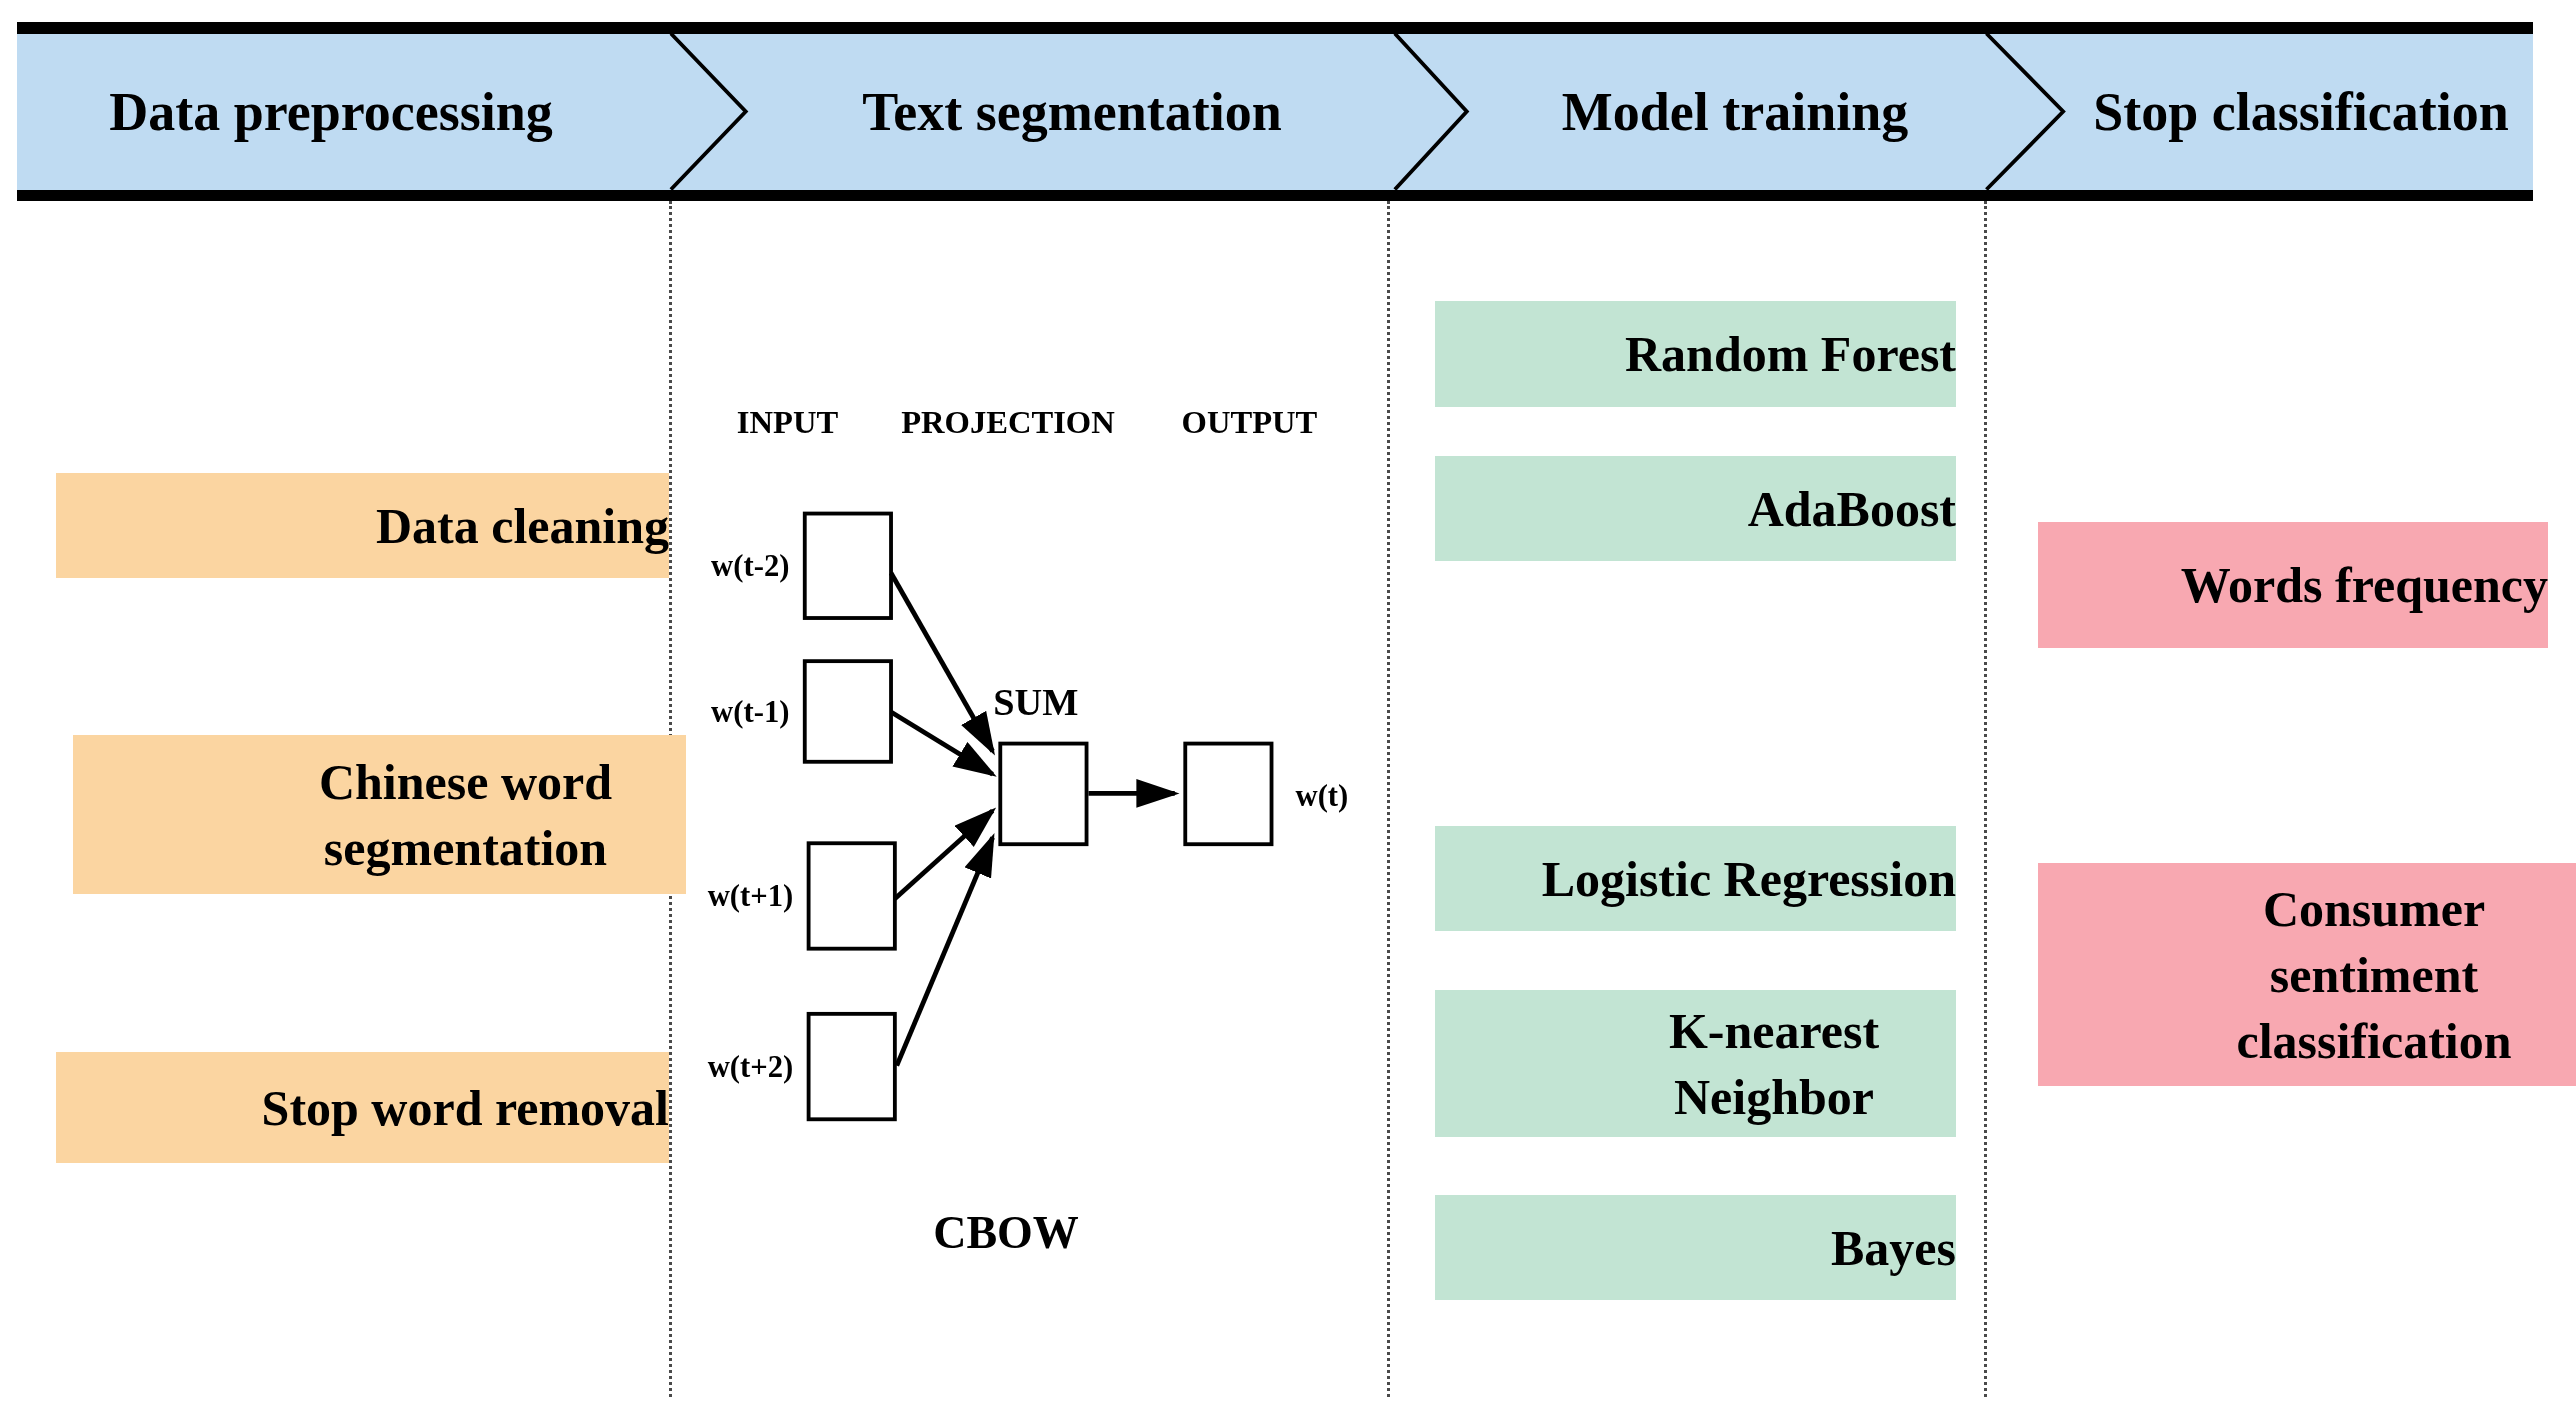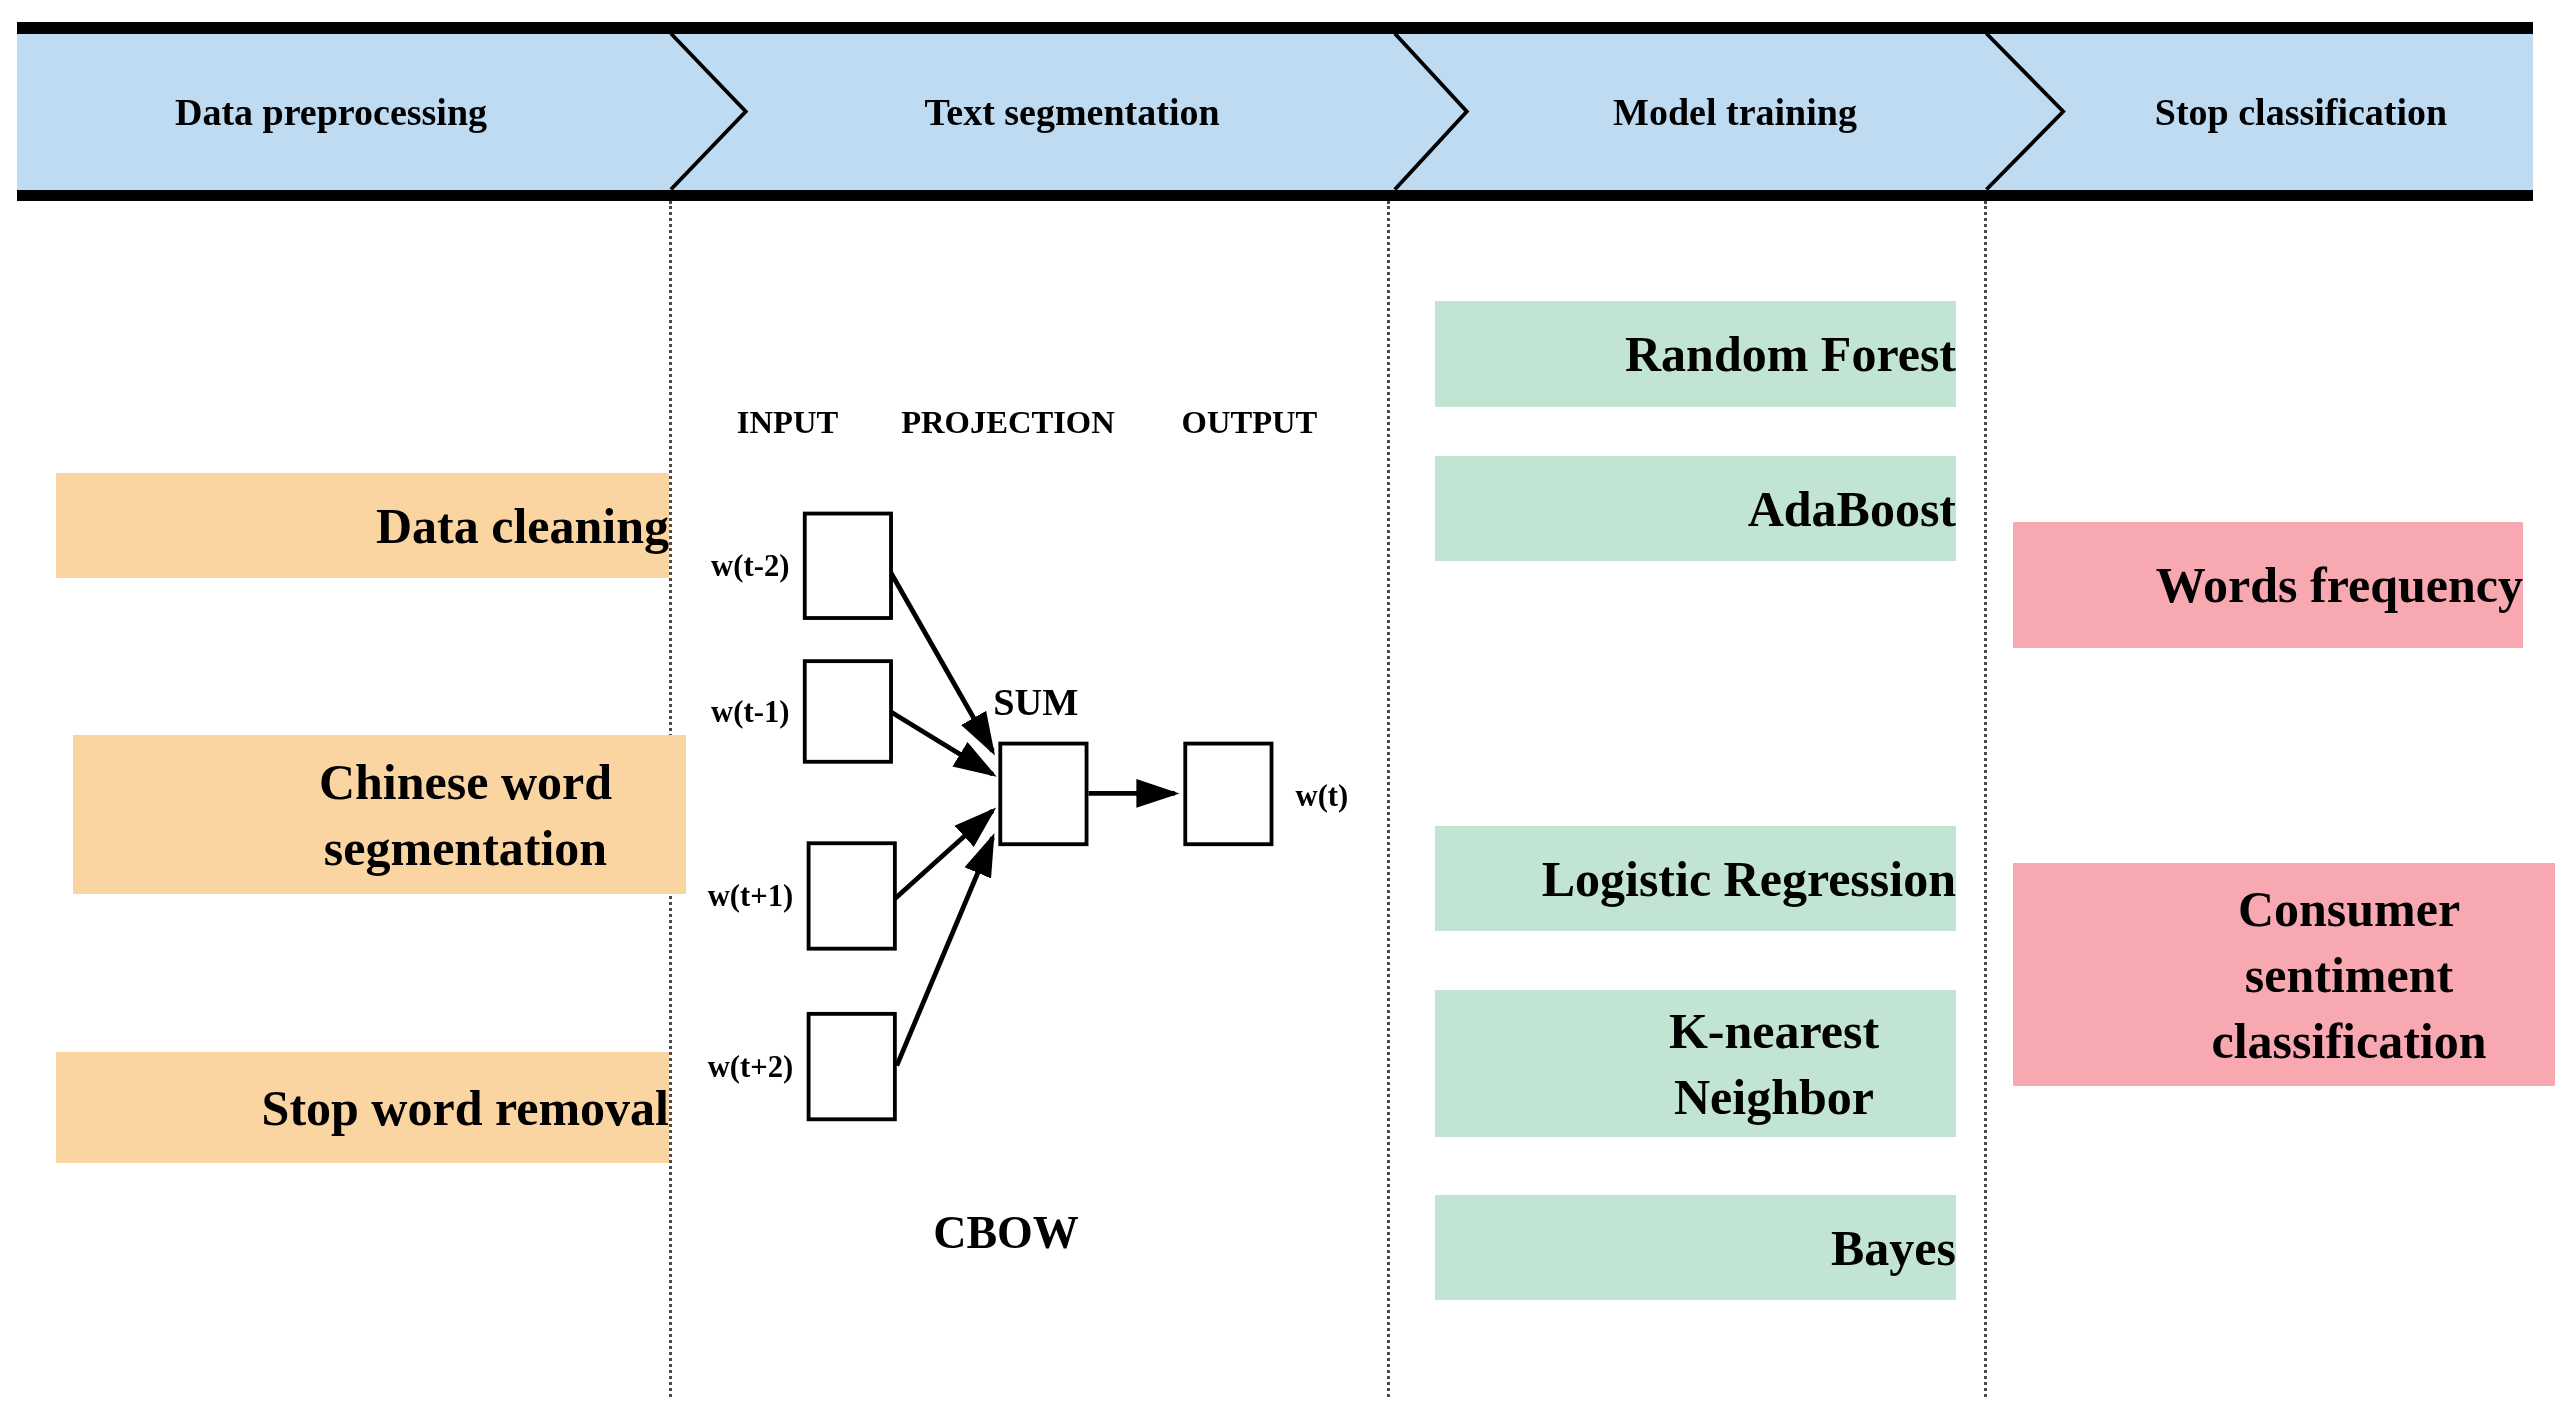--- a/index.html
+++ b/index.html
@@ -11,35 +11,35 @@
   .header-band{
     position:absolute;left:17px;top:22px;width:2516px;height:179px;
     background:var(--blue,#BFDBF2);
   }
   .header-band .bar{position:absolute;left:0;width:100%;height:11.5px;background:#000;}
   .header-band .bar.top{top:0;}
   .header-band .bar.bottom{bottom:0;}
   .chevrons{position:absolute;left:0;top:0;width:100%;height:100%;}
   .stage-label{
     position:absolute;top:50%;transform:translate(-50%,-50%);
-    font-size:38px;white-space:nowrap;letter-spacing:0px;
+    font-size:54px;white-space:nowrap;letter-spacing:0px;
   }
   
   .vline{
     position:absolute;top:201px;height:1196px;width:0;
     border-left:3.8px dotted #4a4a4a;
   }
   
   .box{
     position:absolute;display:flex;align-items:center;justify-content:flex-end;
     text-align:center;font-size:50px;line-height:1.32;
   }
   .box.orange{background:var(--orange,#FBD5A1);padding-left:20px;}
   .box.green{background:var(--green,#C2E4D3);}
-  .box.pink{background:var(--pink,#F8A8B1);}
+  .box.pink{background:var(--pink,#F8A8B1);margin-left:25px;}
   
   .cbow{position:absolute;left:661px;top:364px;width:738px;height:901px;}
   .cbow text{font-family:"Liberation Serif", serif;font-weight:700;fill:#000;}
   .cbow .node{fill:#ffffff;stroke:#000;stroke-width:4px;}
   .cbow .arrow{stroke:#000;stroke-width:5px;fill:none;}
 </style>
 </head>
 <body>
 
 <div class="figure">

